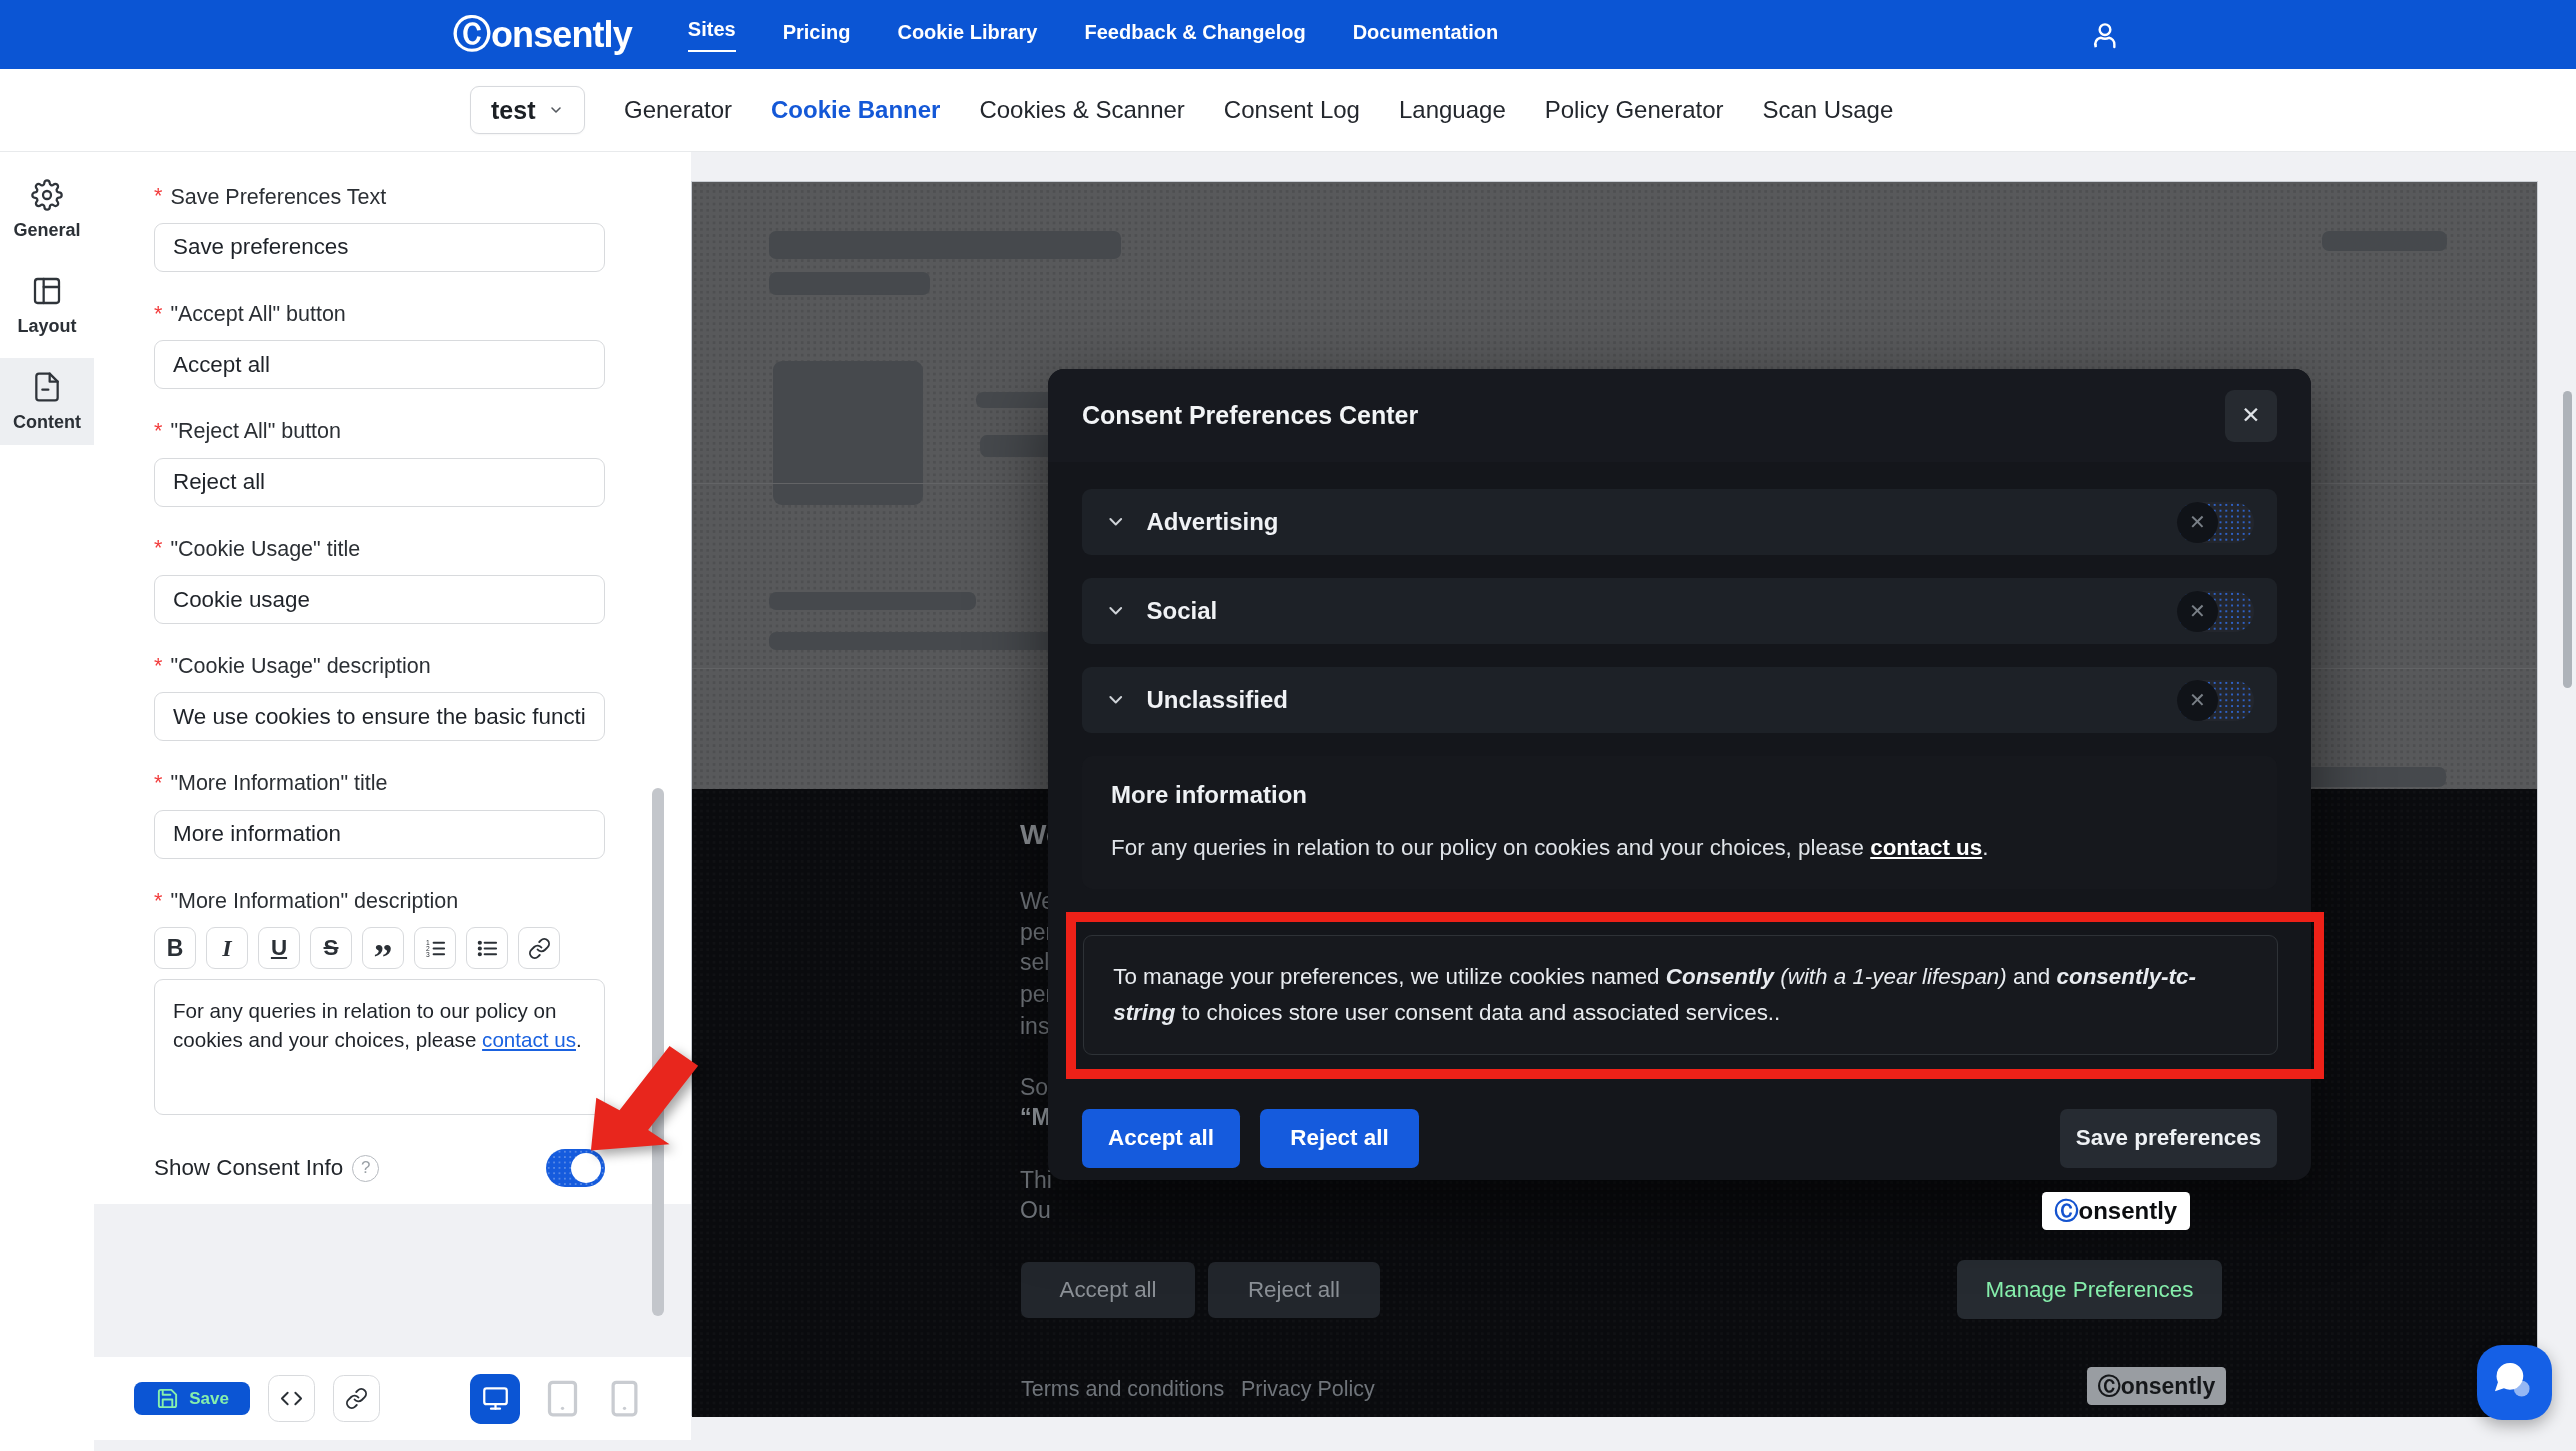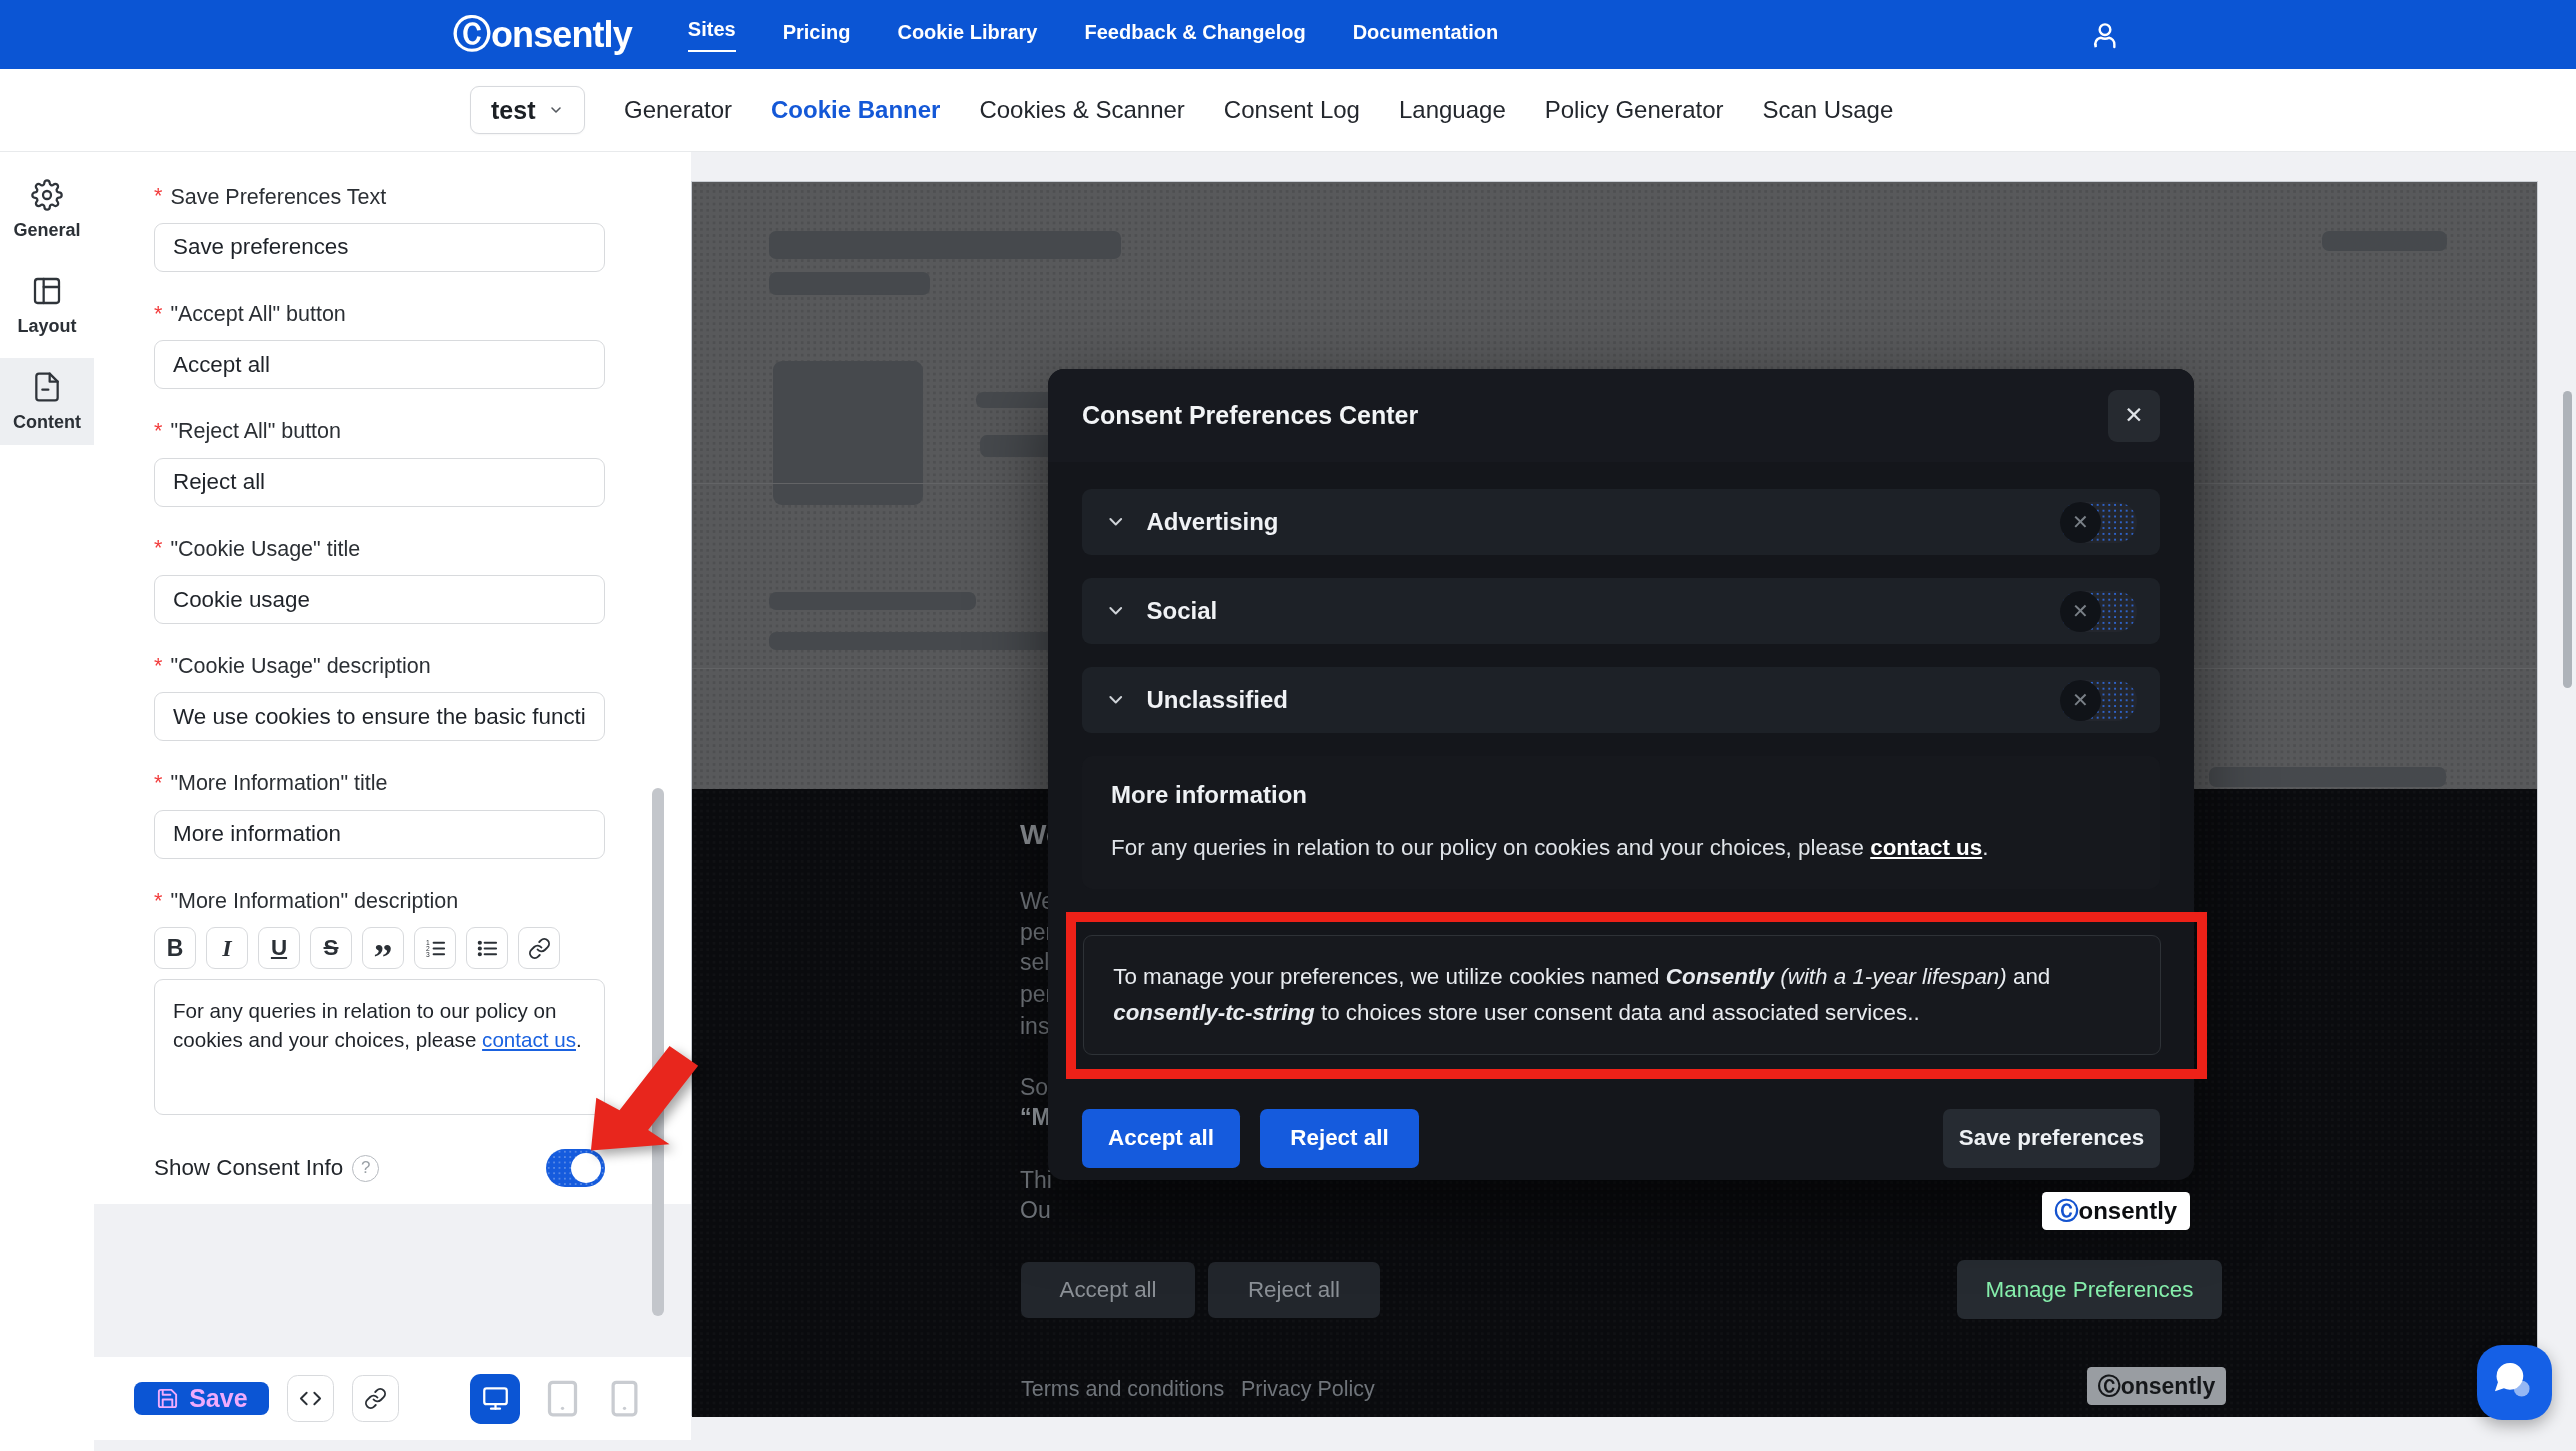--- a/index.html
+++ b/index.html
@@ -54,21 +54,21 @@
   .help-circ{width:27px;height:27px;border-radius:50%;border:1.8px solid #b6babf;color:#9aa0a6;font-size:17px;display:flex;align-items:center;justify-content:center}
   .toggle-on{position:relative;width:59px;height:38px;border-radius:19px;background:radial-gradient(rgba(255,255,255,.28) 1.3px,transparent 1.3px) 0 0/5.4px 5.4px,var(--accent_blue);cursor:pointer}
   .toggle-on .knob{position:absolute;right:3.6px;top:3.6px;width:30px;height:30px;border-radius:50%;background:#fff}
   .panel-scroll{position:absolute;left:652px;top:788px;width:11.6px;height:528px;border-radius:6.3px;background:#c3c6cb}
 
   .float-card{position:absolute;left:121px;top:1229px;width:518px;height:72px;background:#fff;border-radius:10.7px;display:flex;align-items:center;justify-content:space-between;padding:0 27px 0 30px;cursor:pointer}
   .float-card .lbl{font-size:24px;font-weight:700;color:#1c2025}
   .float-card svg{width:23px;height:23px;color:#3a3f45}
 
   .bottombar{position:absolute;left:94px;top:1357px;width:597px;height:83px;background:#fff;display:flex;align-items:center;padding-left:40px}
-  .save-btn{height:33px;padding:0 21.5px;border-radius:8px;background:var(--brand_blue);color:#f0abfc;font-size:25px;font-weight:600;display:flex;align-items:center;gap:10.7px;border:none;cursor:pointer}
+  .save-btn{height:33px;padding:0 21.5px;border-radius:8px;background:var(--brand_blue);color:#86efac;font-size:17px;font-weight:600;display:flex;align-items:center;gap:10.7px;border:none;cursor:pointer}
   .save-btn svg{width:23px;height:23px}
   .sq-btn{width:47px;height:47px;border:0.9px solid var(--border_gray);border-radius:10.7px;background:#fff;display:flex;align-items:center;justify-content:center;color:#2b3036;cursor:pointer;margin-left:18px}
   .sq-btn svg{width:23px;height:23px}
   .devices{margin-left:auto;margin-right:47px;display:flex;align-items:center;gap:23px}
   .dev-active{width:50px;height:50px;border-radius:10.7px;background:var(--brand_blue);color:#fff;display:flex;align-items:center;justify-content:center;cursor:pointer}
   .dev-active svg{width:27px;height:27px}
   .dev{width:39px;height:39px;color:#c9ccd1;cursor:pointer}
 
   
   .preview{position:absolute;left:691px;top:181px;width:1847px;height:1235px;border:0.9px solid #caced4}
@@ -80,21 +80,21 @@
   .bf-h{font-size:28px;font-weight:700;color:#8f9398}
   .bf{font-size:23px;color:#74797f}
   .bf-b{font-size:23px;font-weight:700;color:#9ba1a7}
   .bbtn{position:absolute;border-radius:7.2px;display:flex;align-items:center;justify-content:center;font-size:22.4px;cursor:pointer}
   .bbtn.dim1{background:#22262c;color:#8b9096}
   .bbtn.dim2{background:#262b31;color:#86efac}
   .blink{position:absolute;font-size:21.5px;color:#6f747a;cursor:pointer;white-space:nowrap}
   .dim-badge{position:absolute;left:1395px;top:578px;height:38px;padding:0 10.7px;background:#999da2;border-radius:4.5px;display:flex;align-items:baseline;font-weight:700;color:#15171a;font-size:23px;line-height:38px;cursor:pointer}
 
   
-  .modal{position:absolute;left:1048px;top:369px;width:1146px;height:811px;border-radius:16px;background:var(--modal_bg);box-shadow:0 27px 72px rgba(0,0,0,.55);overflow:visible}
+  .modal{position:absolute;left:1048px;top:369px;width:1263px;height:811px;border-radius:16px;background:var(--modal_bg);box-shadow:0 27px 72px rgba(0,0,0,.55);overflow:visible}
   .modal-head{height:93px;background:#17191f;border-radius:16px 16px 0 0;display:flex;align-items:center;padding:0 34px}
   .modal-title{font-size:25px;font-weight:600;color:#f2f4f6}
   .modal-close{margin-left:auto;width:52px;height:52px;border-radius:9px;background:#262a30;color:#dfe3e7;font-size:23px;display:flex;align-items:center;justify-content:center;cursor:pointer}
   .modal-body{padding:27px 34px 0}
   .cat-row{height:66px;border-radius:9px;background:var(--modal_row);display:flex;align-items:center;padding:0 23px;margin-bottom:23px;cursor:pointer}
   .cat-row svg{width:21.5px;height:21.5px;color:#cfd3d8}
   .cat-label{font-size:24px;font-weight:700;color:#f0f2f5;margin-left:20px}
   .toggle-off{position:relative;margin-left:auto;width:77px;height:41px;border-radius:20.6px;background:radial-gradient(#2e62c8 1.4px,transparent 1.4px) 0 0/5.8px 5.8px,#23262d;cursor:pointer}
   .toggle-off .knob{position:absolute;left:0;top:0;width:41px;height:41px;border-radius:50%;background:#101318;color:#7a8087;font-size:20px;display:flex;align-items:center;justify-content:center}
   .mi-panel{margin-top:10.7px;background:#16181d;border-radius:10.7px;padding:25px 29px}

